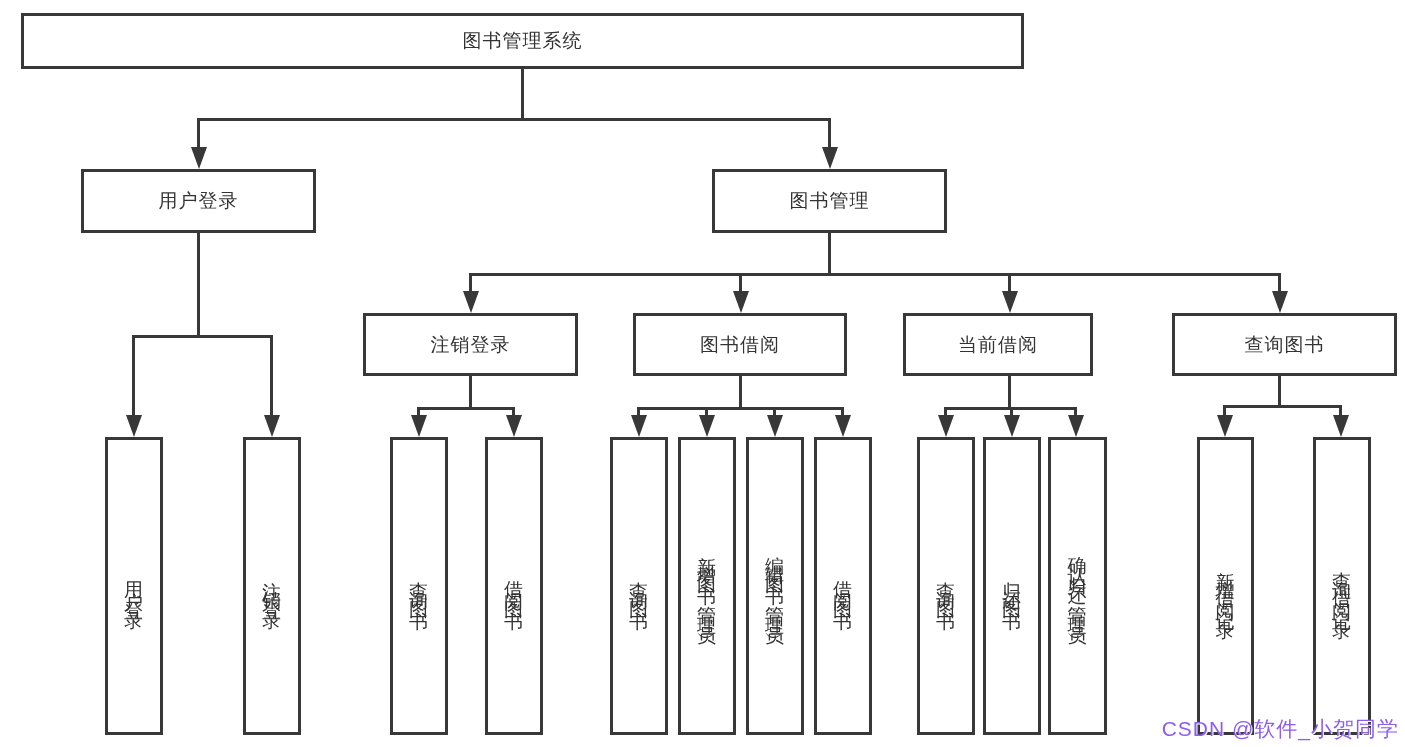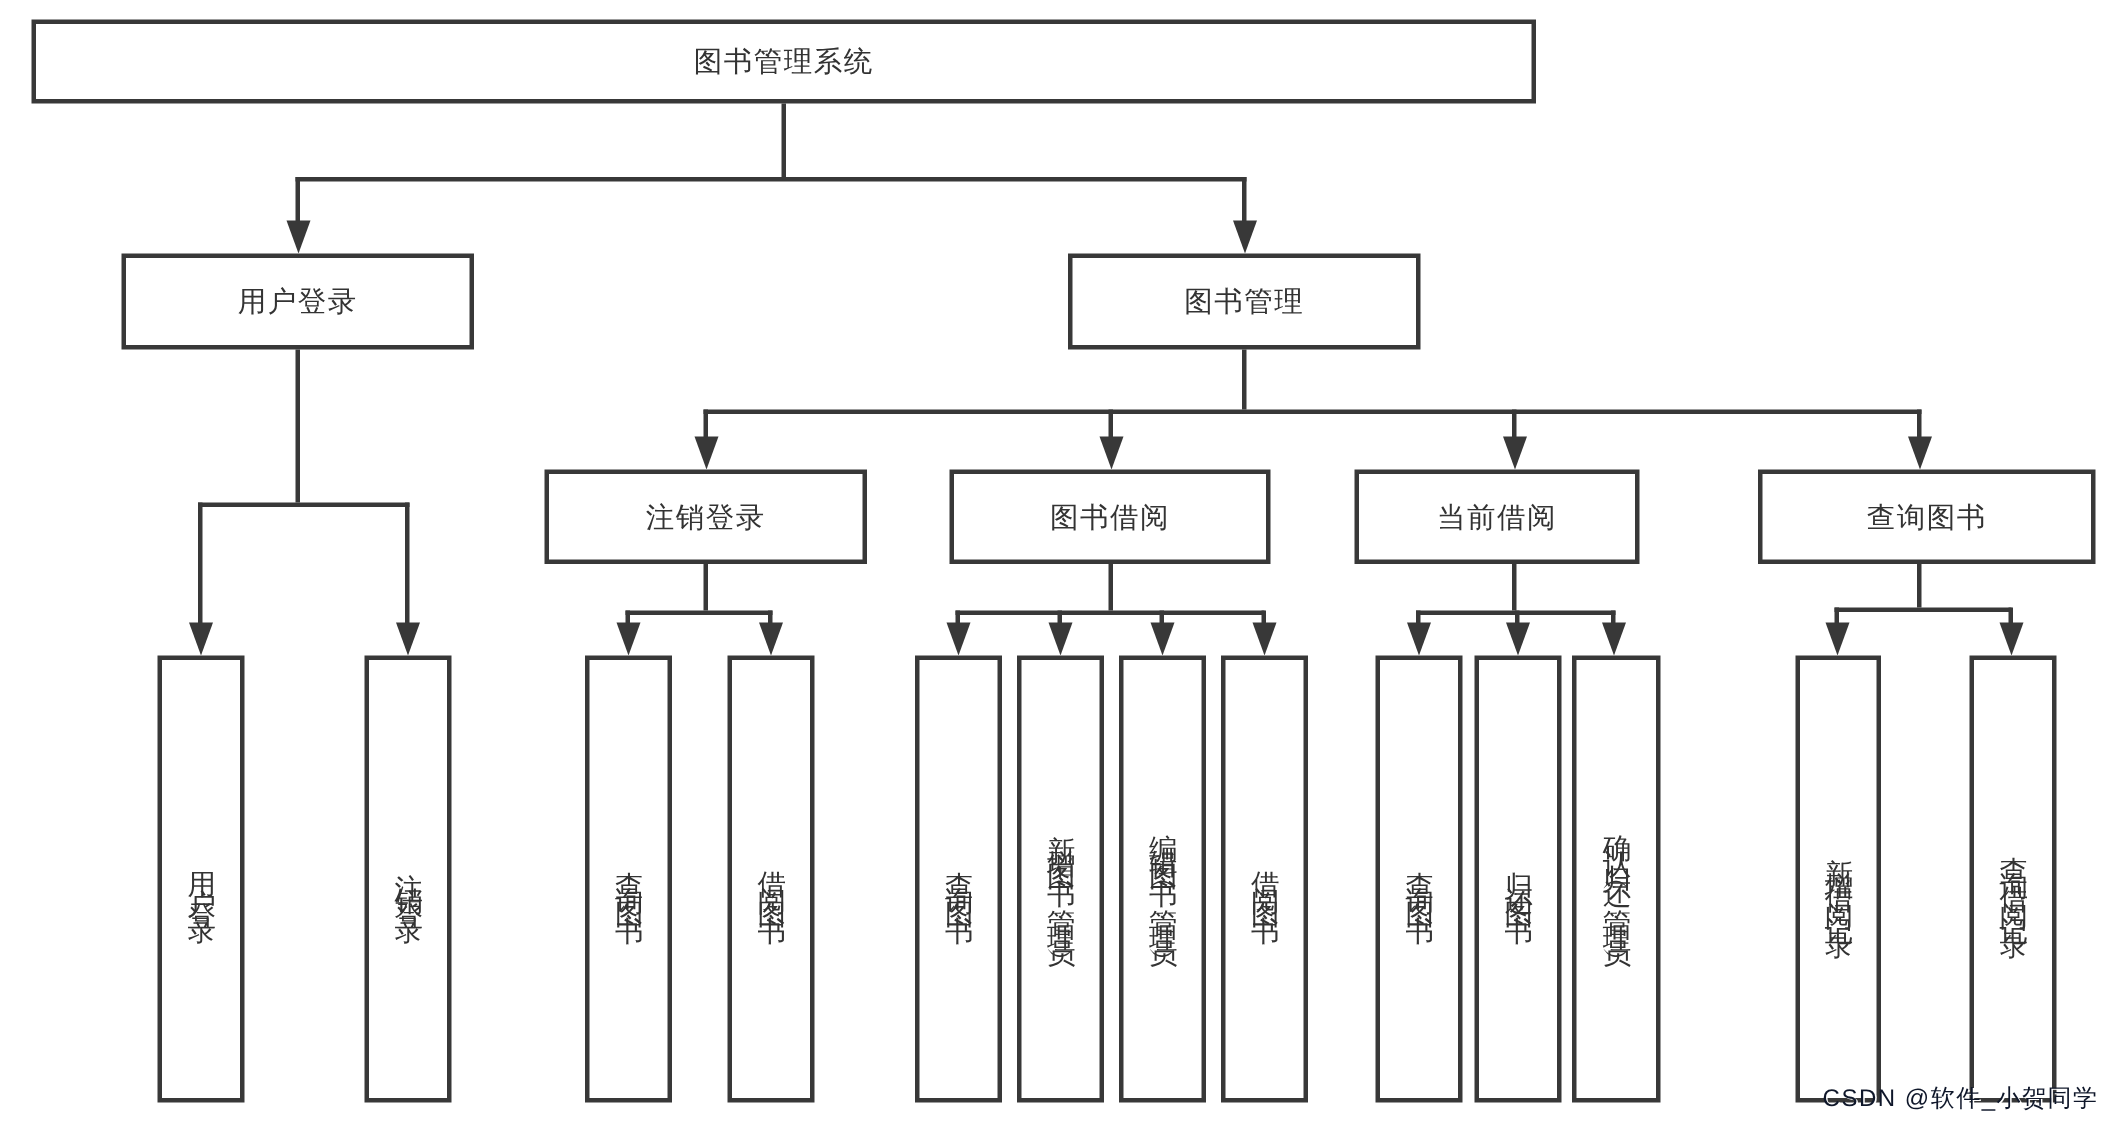--- a/index.html
+++ b/index.html
@@ -19,21 +19,21 @@
   }
   .vline{position:absolute;width:3px;background:#383838;}
   .hline{position:absolute;height:3px;background:#383838;}
   .arrow{
     position:absolute;width:0;height:0;
     border-left:8px solid transparent;border-right:8px solid transparent;
     border-top:22px solid #383838;
   }
   .watermark{
     position:absolute;right:6px;bottom:4px;
-    color:#0f172a;font-size:16px;letter-spacing:1px;
+    color:#8b5cf6;font-size:21px;letter-spacing:1px;
     text-shadow:1px 1px 0 #ffffff;
   }
 </style>
 </head>
 <body>
 
 <div id="stage">
 
   <div class="box" style="left:21px;top:13px;width:1003px;height:56px;font-family:Liberation Serif, serif;">
     <span>图书管理系统</span>

